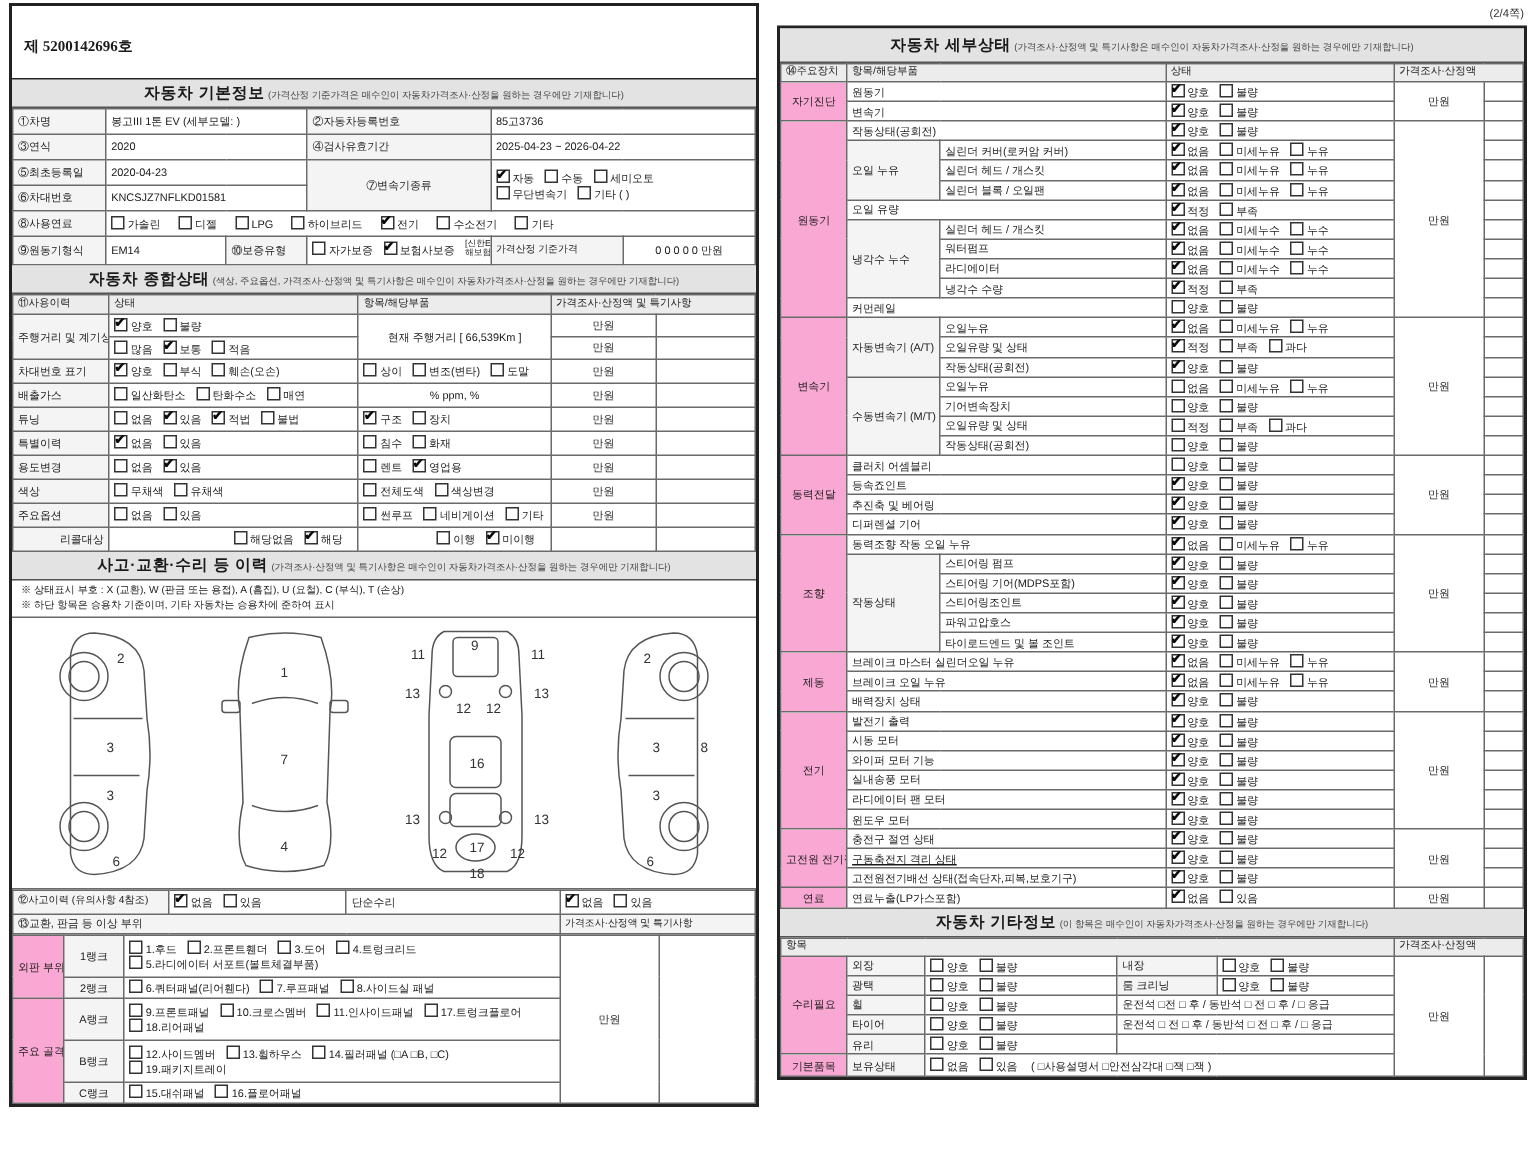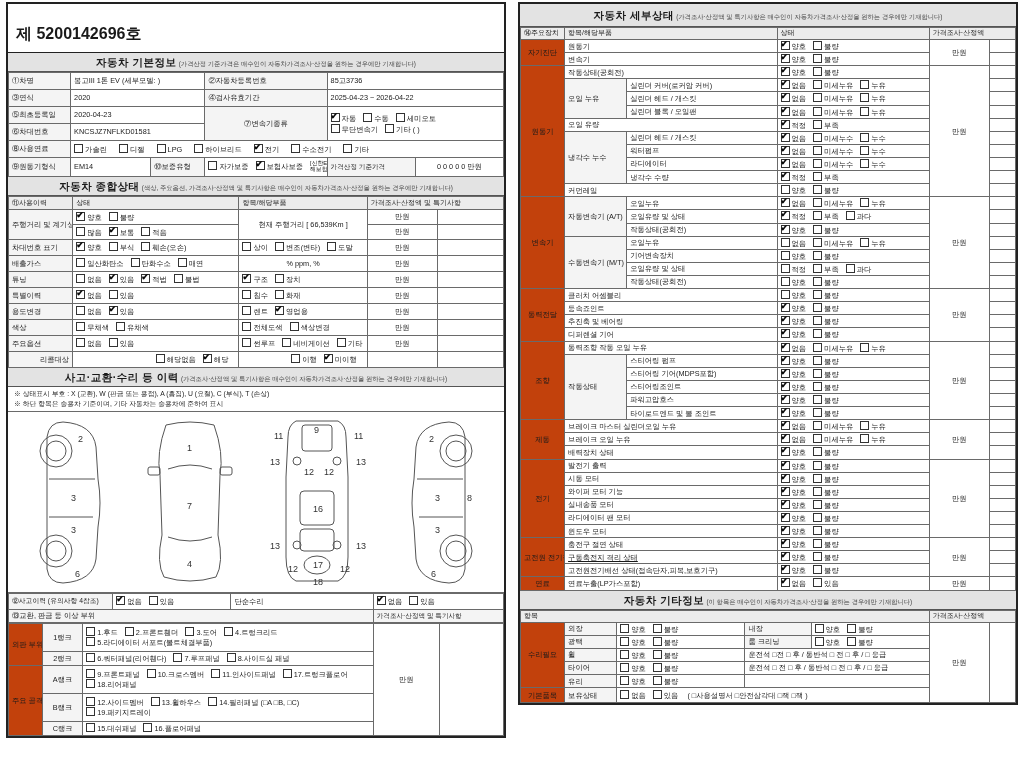--- a/index.html
+++ b/index.html
@@ -5,39 +5,39 @@
   html,body{margin:0;padding:0;background:#fff;}
   body{width:1024px;height:768px;position:relative;font-family:"Liberation Sans",sans-serif;color:#1a1a1a;overflow:hidden;}
   .page{position:absolute;top:2px;}
   #pageL{left:6px;width:500px;}
   #pageR{left:518px;width:500px;}
   .pagehead{display:flex;justify-content:space-between;font-size:7.5px;color:#333;padding:2px 2px 2px 0;height:11px;}
   .pagehead.right{justify-content:flex-end;}
   .sheet{border:2px solid #222;background:#fff;}
   
   .titleblock{position:relative;border-bottom:1.5px solid #222;height:48px;}
-  .docno{position:absolute;left:8px;top:20px;font-weight:bold;font-size:16px;}
+  .docno{position:absolute;left:8px;top:20px;font-weight:bold;font-size:10px;font-family:Liberation Serif, serif;}
   .titlecenter{text-align:center;padding-top:8px;}
   .title{font-weight:bold;font-size:13px;letter-spacing:0.5px;}
   .topt{font-size:9px;}
   .tnote{font-size:6.5px;color:#444;margin-top:3px;}
   
   .secbar{background:#e3e3e3;border-bottom:1px solid #555;text-align:center;font-size:8px;padding:3px 0;height:12px;line-height:12px;white-space:nowrap;overflow:hidden;}
   .secbar b{font-size:10.5px;letter-spacing:0.5px;}
   .secnote{font-size:6.3px;color:#444;}
   
   table.t{border-collapse:collapse;width:100%;table-layout:fixed;}
   table.t td,table.t th{border:1px solid #6a6a6a;font-size:7.3px;padding:1px 3px;overflow:hidden;white-space:nowrap;line-height:1.25;}
   table.t th{background:#ececec;font-weight:normal;text-align:left;font-size:7px;color:#222;}
   table.t td.lab{background:#f4f4f4;}
   td.c{text-align:center;}
   td.pre{white-space:pre-line;}
   td.price{text-align:center;font-size:8px;}
   td.thin{background:#fff;}
-  .gcell{text-align:center;background:#c2410c;white-space:pre-line;font-size:7.5px;}
+  .gcell{text-align:center;background:#f9a8d4;white-space:pre-line;font-size:7.5px;}
   
   .cb{display:inline-block;width:7px;height:7px;border:1px solid #333;background:#fff;vertical-align:-1px;position:relative;margin-right:2px;}
   .cb.ck::after{content:"✔";position:absolute;left:-1px;top:-3px;font-size:9px;color:#0a0a0a;font-weight:bold;}
   .opt{display:inline-block;margin-right:7px;}
   .optwide .opt{margin-right:12px;}
   .cbl{font-size:7.3px;}
   .wnote{display:inline-block;font-size:5.8px;line-height:1;vertical-align:middle;white-space:pre-line;width:34px;}
   
   .legend{font-size:6.8px;line-height:1.45;padding:2px 6px;border-bottom:1px solid #6a6a6a;}
   .diagrams{display:flex;justify-content:space-around;align-items:center;height:176px;border-bottom:1px solid #6a6a6a;padding:2px 4px;}
@@ -324,20 +324,23 @@
           <tr style="height: 14px;">
             <td class="lab c">C랭크</td>
             <td style="white-space: normal;"><span class="opt"><span class="cb"></span><span class="cbl">15.대쉬패널</span></span><span class="opt"><span class="cb"></span><span class="cbl">16.플로어패널</span></span></td>
           </tr>
         </tbody>
     </table>
   </div>
 </div>
 
 <div class="page" id="pageR">
+  <div class="pagehead right">
+    <span>(2/4쪽)</span>
+  </div>
   <div class="sheet">
     <div class="secbar" style="padding:5px 0"><b>자동차 세부상태</b> <span class="secnote">(가격조사·산정액 및 특기사항은 매수인이 자동차가격조사·산정을 원하는 경우에만 기재합니다)</span></div>
     <table class="t">
       <colgroup>
           <col style="width:44px">
           <col style="width:62px">
           <col style="width:150px">
           <col style="width:152px">
           <col style="width:60px">
           <col style="width:26px">

